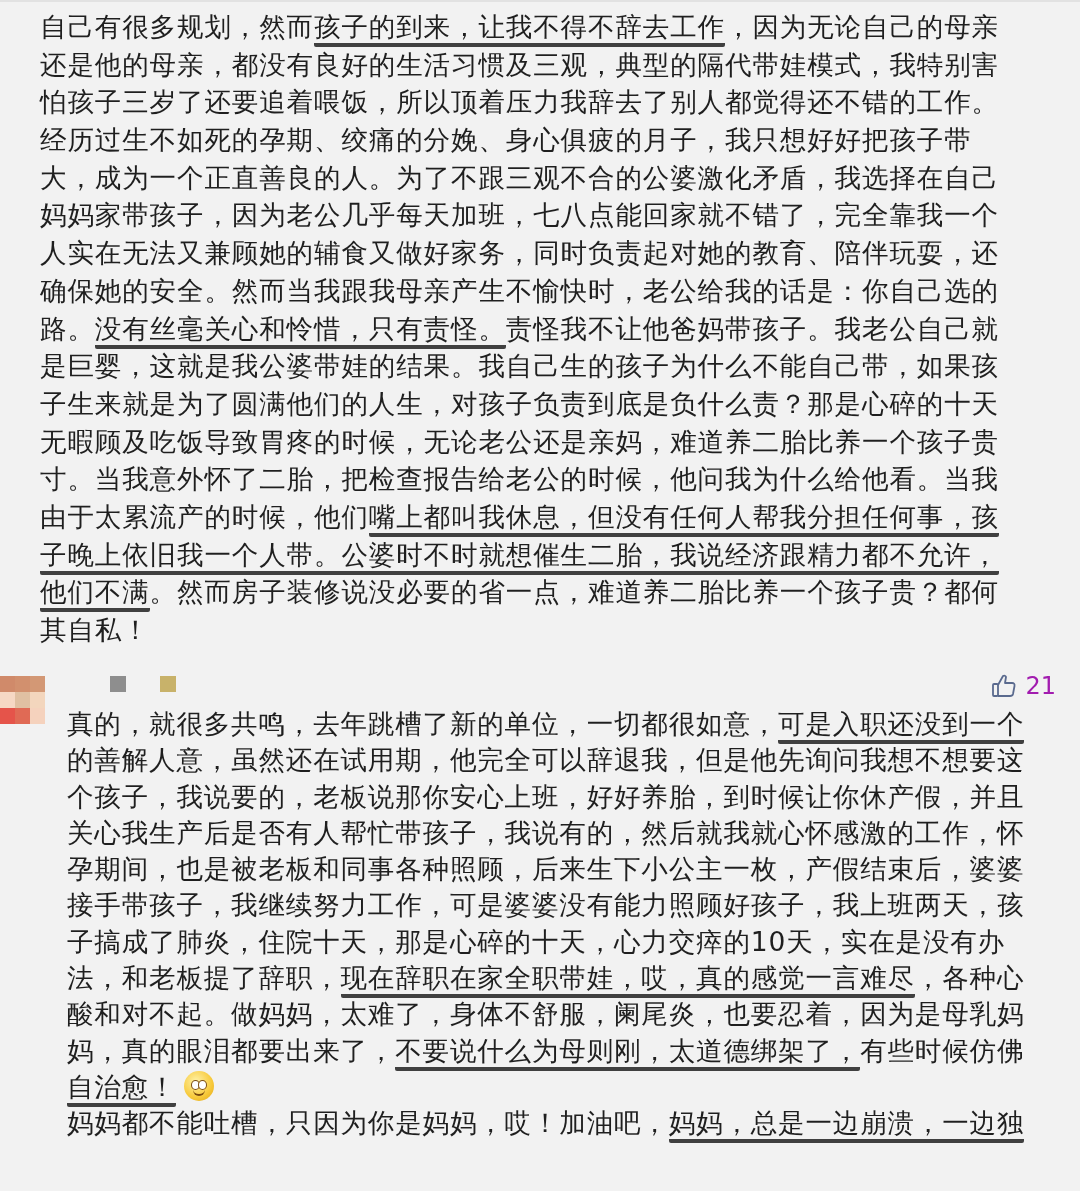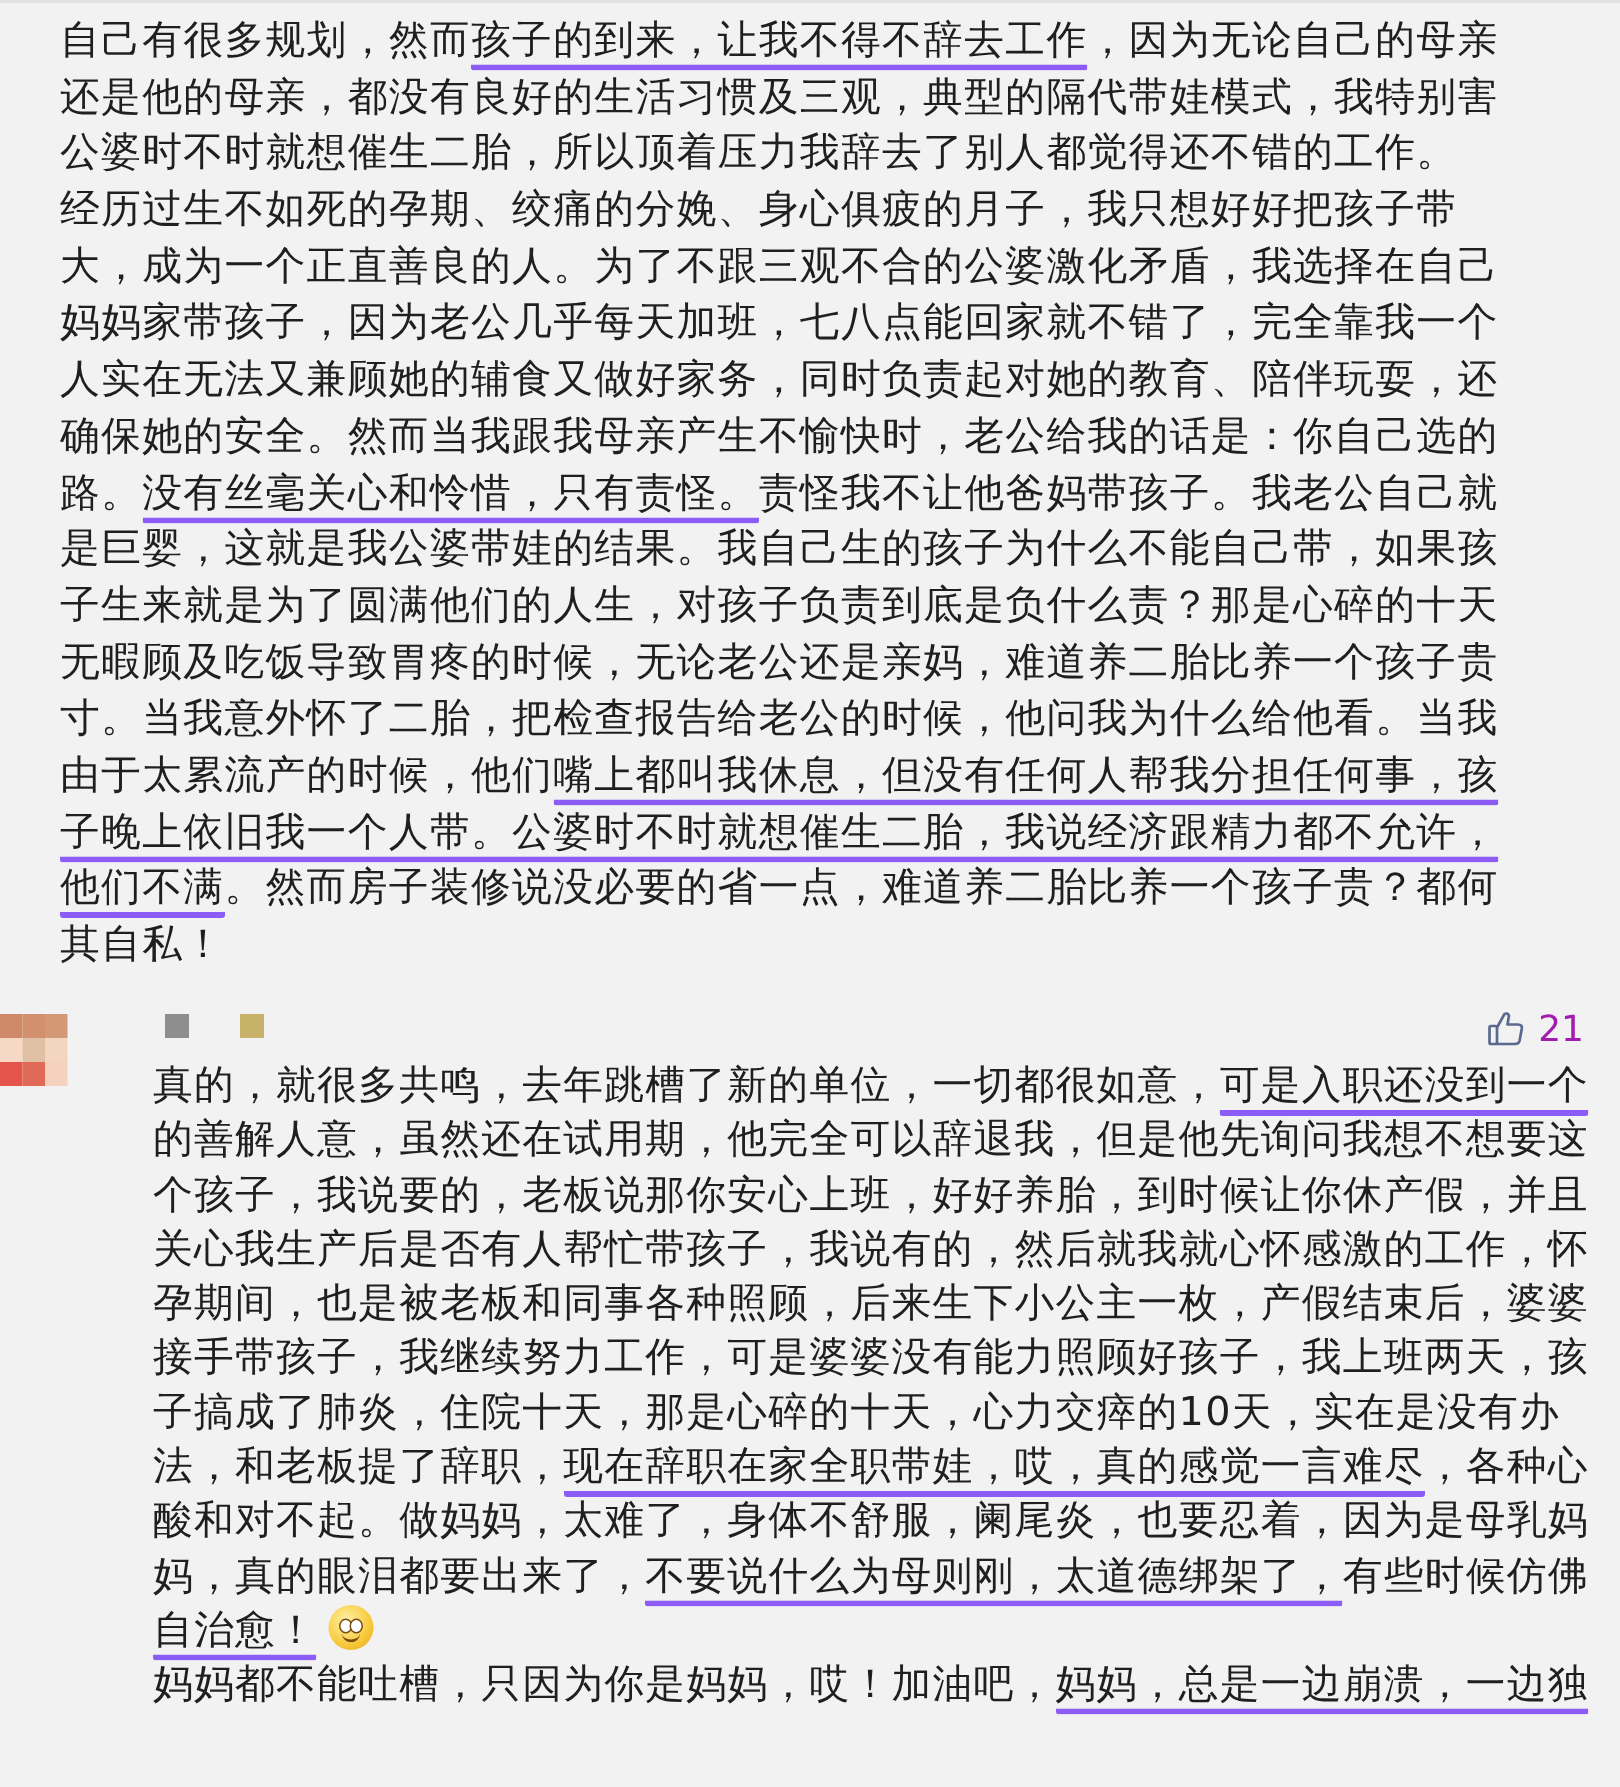--- a/index.html
+++ b/index.html
@@ -10,40 +10,40 @@
     color: #1f1f1f;
     position: relative;
   }
   .topline { position: absolute; left: 0; top: 0; width: 1080px; height: 2px; background: #e2e2e2; }
   .post1 {
     position: absolute; left: 40px; top: 8px; width: 1012px;
     font-size: 26.5px; line-height: 37.7px; letter-spacing: 0.9px;
     text-align: justify;
   }
   .line { display: block; white-space: nowrap; height: 37.7px; }
-  .u { border-bottom: 4px solid #8b5cf6; padding-bottom: 1px; border-radius: 2px; }
+  .u { border-bottom: 4px solid #404040; padding-bottom: 1px; border-radius: 2px; }
   .comment {
     position: absolute; left: 0; top: 664px; width: 1080px; height: 527px;
   }
   .avatar {
     position: absolute; left: 0; top: 12px; width: 45px; height: 50px;
     display: grid; grid-template-columns: 15px 15px 15px; grid-template-rows: 16px 16px 16px;
   }
   .avatar span { display: block; }
   .name-block { position: absolute; top: 12px; width: 16px; height: 16px; }
   .like {
     position: absolute; right: 24px; top: 8px; display: flex; align-items: center; gap: 8px;
     color: #a21caf; font-size: 24px;
   }
   .like svg { width: 26px; height: 26px; }
   .cbody {
     position: absolute; left: 67px; top: 42px; width: 968px;
     font-size: 26.5px; line-height: 36.3px; letter-spacing: 0.85px;
   }
-  .cline { display: block; white-space: nowrap; height: 36.3px; margin-left: 35px; }
+  .cline { display: block; white-space: nowrap; height: 36.3px; }
   .emoji {
     display: inline-block; width: 30px; height: 30px; border-radius: 50%;
     background: radial-gradient(circle at 40% 35%, #fff2a8, #f7c93a 60%, #e0a416);
     vertical-align: -5px; margin-left: 8px; position: relative;
   }
   .emoji::before, .emoji::after {
     content: ""; position: absolute; top: 9px; width: 7px; height: 8px; border-radius: 50%;
     background: #fff; border: 1px solid #7a4b10;
   }
   .emoji::before { left: 7px; } .emoji::after { right: 7px; }
@@ -53,21 +53,21 @@
   }
 </style>
 </head>
 <body>
 
 <div class="topline"></div>
 
 <div class="post1" id="post">
     <span class="line"><span>自己有很多规划，然而</span><span class="u">孩子的到来，让我不得不辞去工作</span><span>，因为无论自己的母亲</span></span>
     <span class="line"><span>还是他的母亲，都没有良好的生活习惯及三观，典型的隔代带娃模式，我特别害</span></span>
-    <span class="line"><span>公婆时不时就想催生二胎，所以顶着压力我辞去了别人都觉得还不错的工作。</span></span>
+    <span class="line"><span>怕孩子三岁了还要追着喂饭，所以顶着压力我辞去了别人都觉得还不错的工作。</span></span>
     <span class="line"><span>经历过生不如死的孕期、绞痛的分娩、身心俱疲的月子，我只想好好把孩子带</span></span>
     <span class="line"><span>大，成为一个正直善良的人。为了不跟三观不合的公婆激化矛盾，我选择在自己</span></span>
     <span class="line"><span>妈妈家带孩子，因为老公几乎每天加班，七八点能回家就不错了，完全靠我一个</span></span>
     <span class="line"><span>人实在无法又兼顾她的辅食又做好家务，同时负责起对她的教育、陪伴玩耍，还</span></span>
     <span class="line"><span>确保她的安全。然而当我跟我母亲产生不愉快时，老公给我的话是：你自己选的</span></span>
     <span class="line"><span>路。</span><span class="u">没有丝毫关心和怜惜，只有责怪。</span><span>责怪我不让他爸妈带孩子。我老公自己就</span></span>
     <span class="line"><span>是巨婴，这就是我公婆带娃的结果。我自己生的孩子为什么不能自己带，如果孩</span></span>
     <span class="line"><span>子生来就是为了圆满他们的人生，对孩子负责到底是负什么责？那是心碎的十天</span></span>
     <span class="line"><span>无暇顾及吃饭导致胃疼的时候，无论老公还是亲妈，难道养二胎比养一个孩子贵</span></span>
     <span class="line"><span>寸。当我意外怀了二胎，把检查报告给老公的时候，他问我为什么给他看。当我</span></span>

